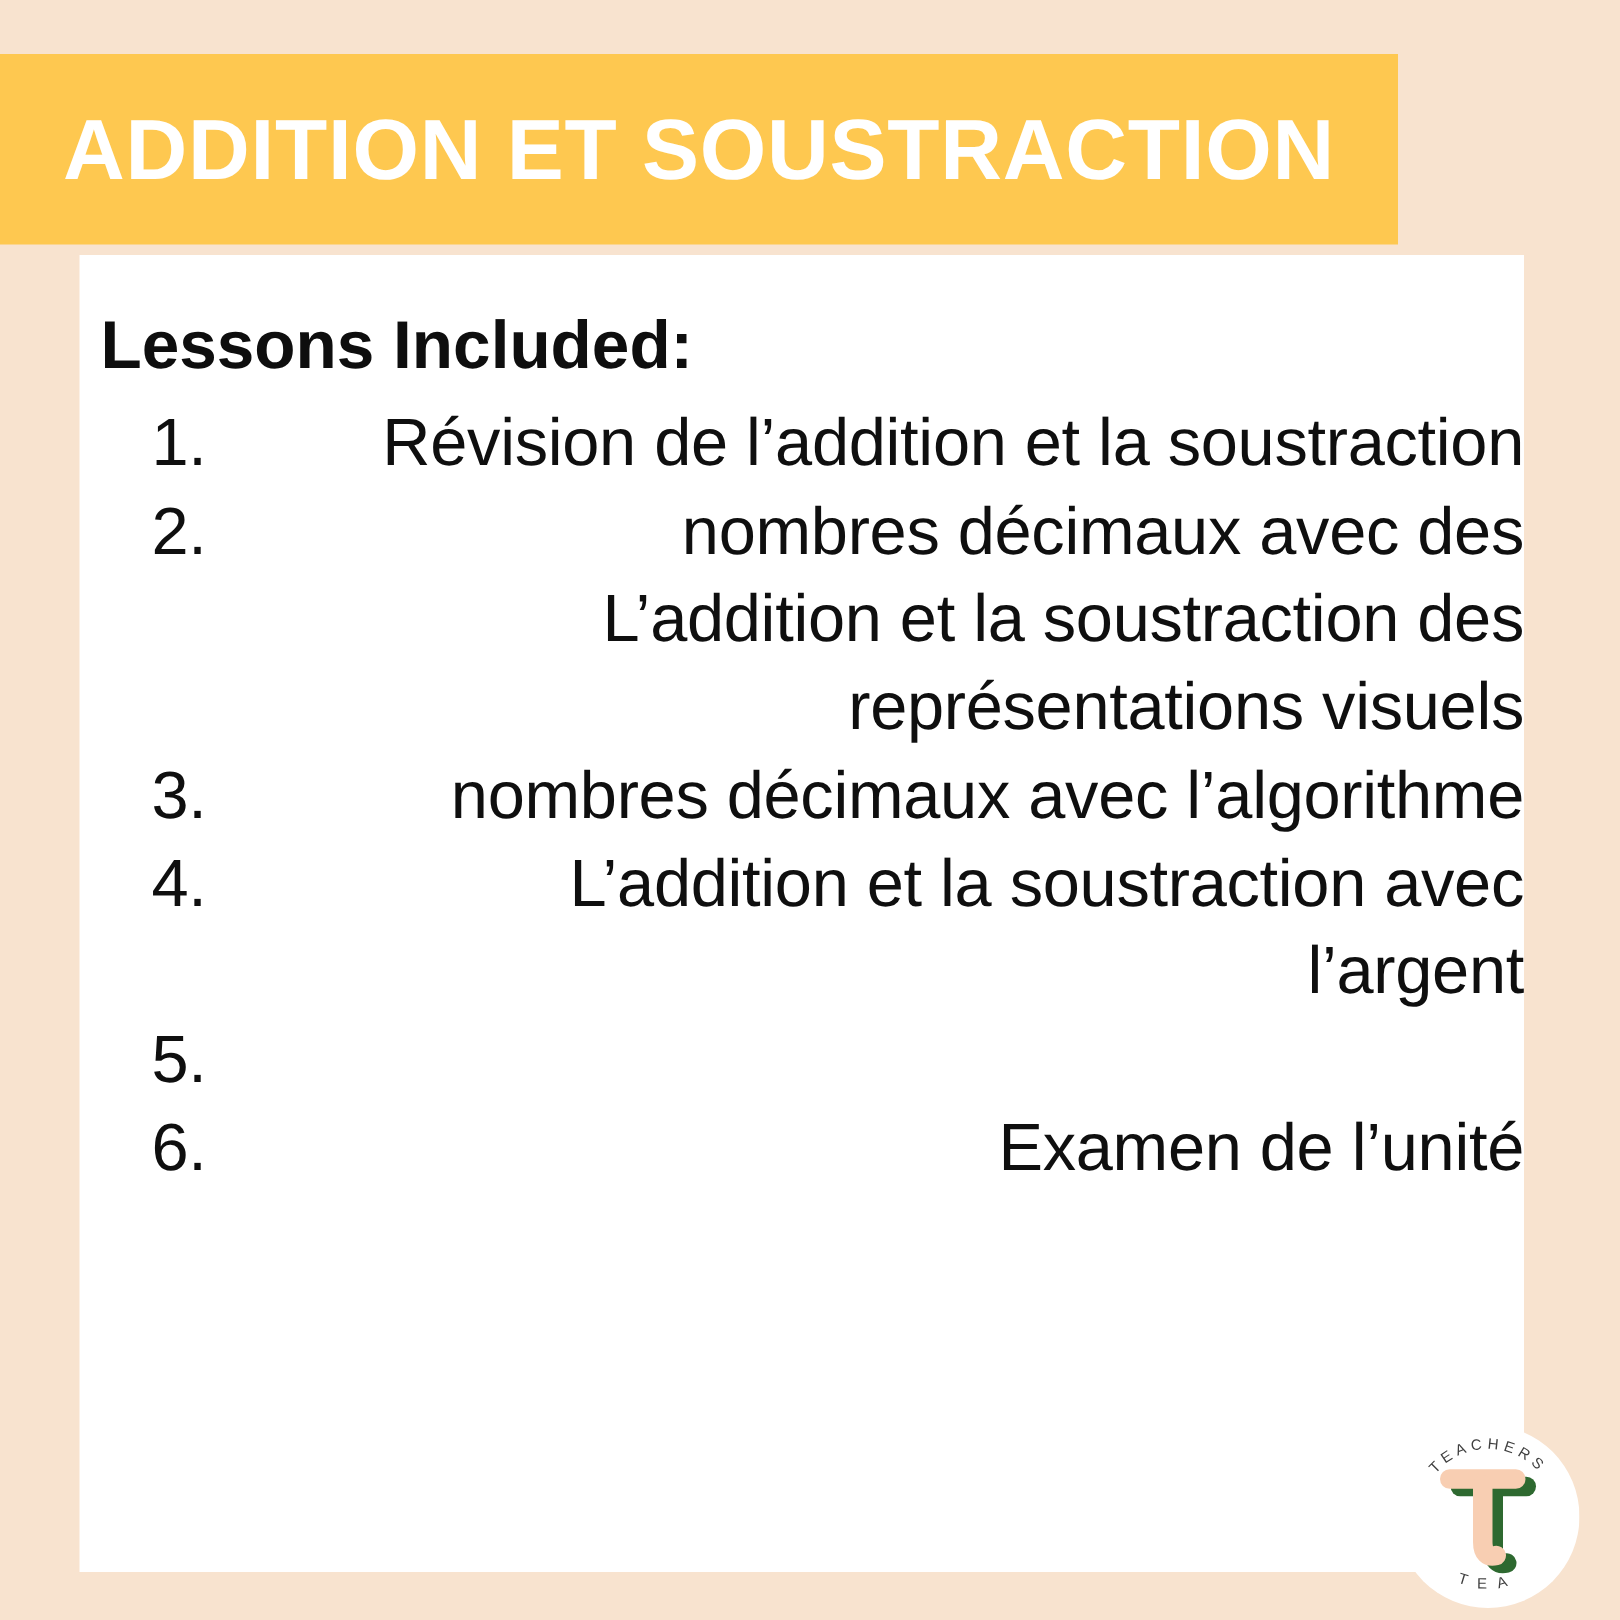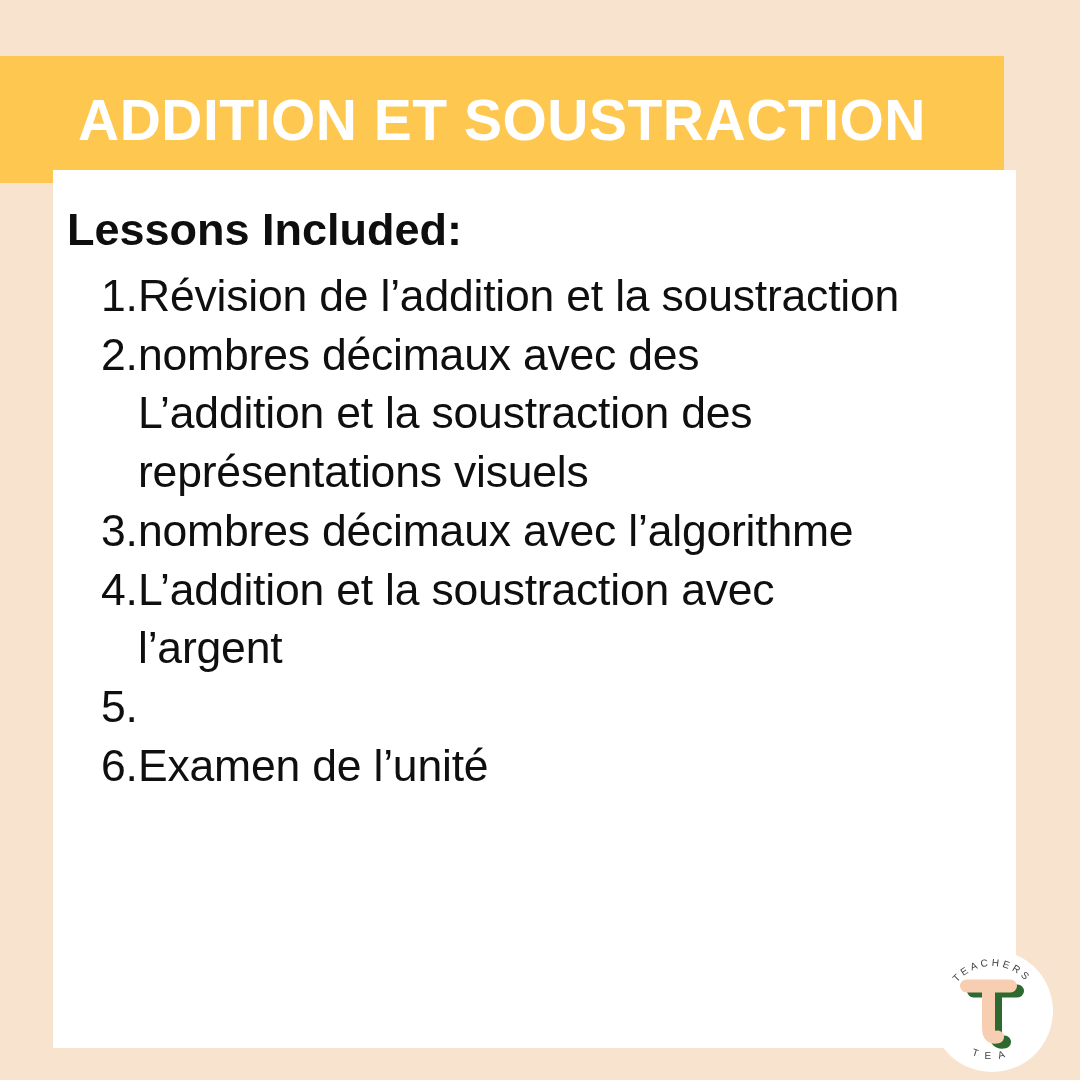--- a/index.html
+++ b/index.html
@@ -2,21 +2,21 @@
 <html><head>
 <meta charset="utf-8">
 <style>
   html,body{margin:0;padding:0;}
   body{
     width:1080px;height:1080px;position:relative;overflow:hidden;
     background:#F8E3CF;
     font-family:"Liberation Sans", sans-serif;
   }
   .band{
-    position:absolute;left:0;top:56px;width:1004px;height:127px;
+    position:absolute;left:0;top:36px;width:932px;height:127px;
     background:#FEC850;
     display:flex;align-items:center;justify-content:center;
   }
   .band-title{
     color:#FFFFFF;font-size:57px;font-weight:700;letter-spacing:.5px;
     white-space:nowrap;
   }
   .panel{
     position:absolute;left:53px;top:170px;width:963px;height:878px;
     background:#FFFFFF;
@@ -27,21 +27,21 @@
     white-space:nowrap;
     text-align:center;
   }
   .lessons-list{
     position:absolute;left:101px;top:267px;width:915px;
     color:#0F0F0F;font-size:44.5px;line-height:58.7px;letter-spacing:-0.2px;
   }
   .lesson-item{display:flex;align-items:flex-start;}
   .lesson-num{flex:0 0 37px;white-space:nowrap;}
   .lesson-lines{flex:1 1 auto;min-width:0;}
-  .lesson-line{white-space:nowrap;}
+  .lesson-line{white-space:nowrap;text-align:right;}
   .logo{
     position:absolute;left:931px;top:950px;width:122px;height:122px;
   }
   .logo svg{display:block;}
 </style>
 </head>
 <body>
 
 <div class="band">
   <div class="band-title">ADDITION ET SOUSTRACTION</div>

